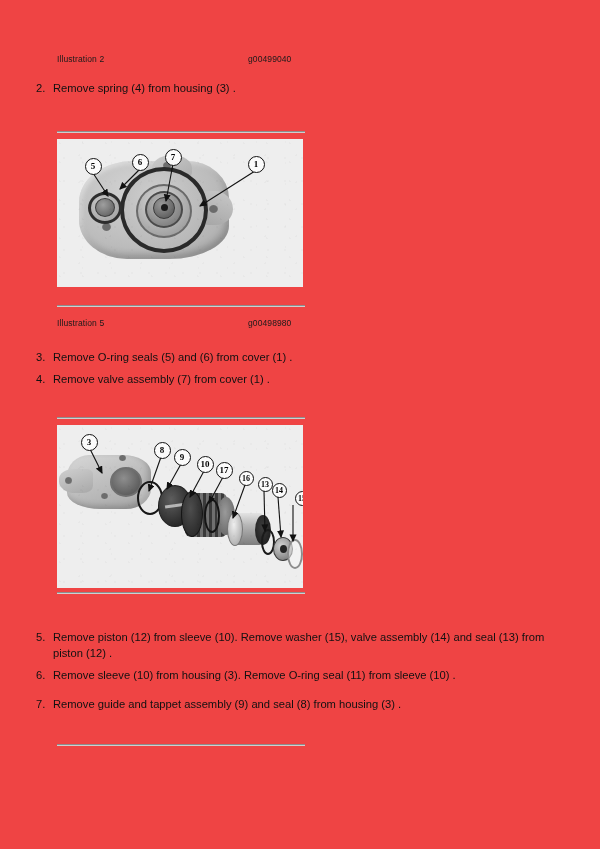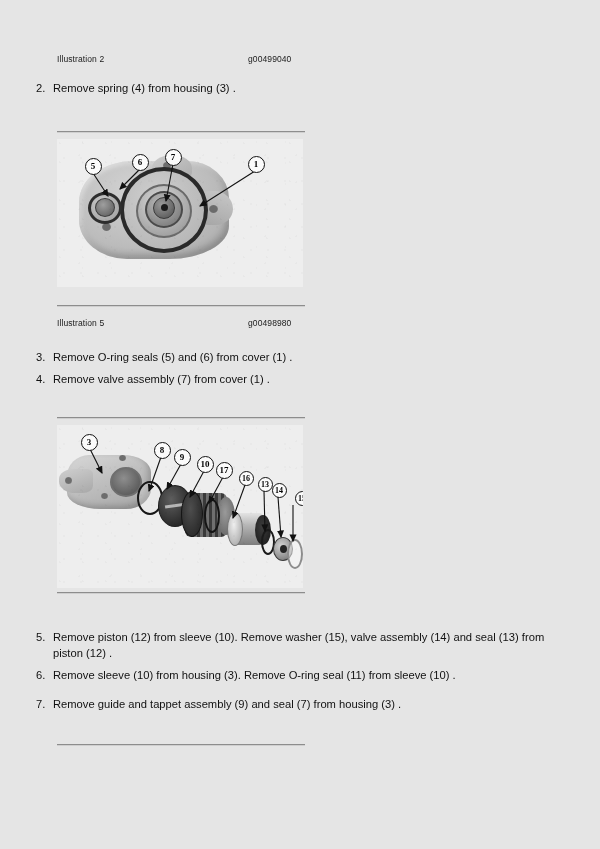--- a/index.html
+++ b/index.html
@@ -11,21 +11,21 @@
     width: 600px;
     height: 849px;
     position: relative;
     font-family: "Liberation Sans", sans-serif;
     color: #000000;
     overflow: hidden;
   }
   .page {
     position: absolute;
     inset: 0;
-    background: #e5e5e5;
+    background: #ef4444;
   }
 
   
   .caption-row {
     position: absolute;
     left: 57px;
     width: 300px;
     height: 14px;
     font-size: 8.5px;
     letter-spacing: 0.1px;
@@ -330,18 +330,18 @@
   <div class="step" style="top:630px;">
     <span class="num">5.</span>
     <span class="body">Remove piston (12) from sleeve (10). Remove washer (15), valve assembly (14) and seal (13) from piston (12) .</span>
   </div>
   <div class="step" style="top:668px;">
     <span class="num">6.</span>
     <span class="body">Remove sleeve (10) from housing (3). Remove O-ring seal (11) from sleeve (10) .</span>
   </div>
   <div class="step" style="top:697px;">
     <span class="num">7.</span>
-    <span class="body">Remove guide and tappet assembly (9) and seal (7) from housing (3) .</span>
+    <span class="body">Remove guide and tappet assembly (9) and seal (8) from housing (3) .</span>
   </div>
 
   <div class="rule" style="top:744px;"></div>
 
 </div>
 
 </body></html>

